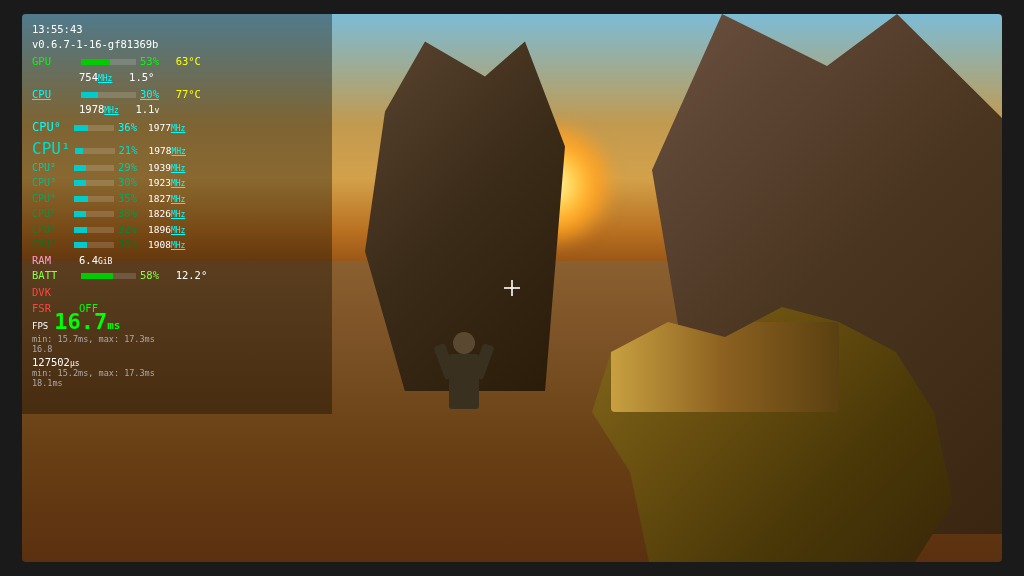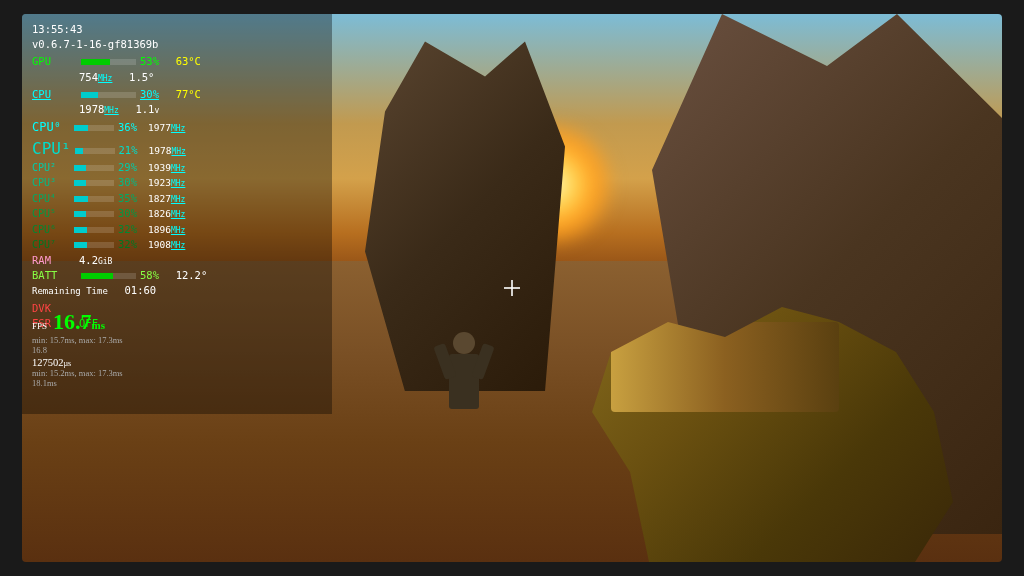--- a/index.html
+++ b/index.html
@@ -162,21 +162,20 @@
     .c-yellow { color: #ffff00; }
     .c-red { color: #ff4444; }
     .c-magenta { color: #ff88ff; }
     .c-pink { color: #ff99cc; }
     .c-lime { color: #88ff44; }
     .fps-section {
       position: absolute;
       top: 295px;
       left: 10px;
       font-size: 10.5px;
-      font-family: Liberation Serif, serif;
     }
     .fps-large {
       font-size: 22px;
       color: #00ff00;
       font-weight: bold;
     }
     .fps-small { font-size: 8.5px; color: #aaaaaa; }
     .crosshair {
       position: absolute;
       top: 50%;
@@ -356,39 +355,34 @@
     </span>
     <span style="color:#007722; min-width:28px">32%</span>
     <span class="c-white" style="font-size:9.5px">1908<span style="font-size:8px" class="c-cyan">MHz</span></span>
   </div>
       </div>
 
 
     <div class="hud-line">
       <span class="hud-label c-pink">RAM</span>
       <span class="c-white">
-        <span>4.2</span><span class="hud-unit">GiB</span>
+        <span>6.4</span><span class="hud-unit">GiB</span>
       </span>
     </div>
 
     <div class="hud-line">
       <span class="hud-label c-lime">BATT</span>
       <span class="bar-container">
         <div class="bar-fill bar-green" style="width:58%"></div>
       </span>
       <span class="c-lime">58%</span>
       &nbsp;&nbsp;
       <span class="c-white">12.2°</span>
     </div>
 
-    <div class="hud-line">
-      <span class="c-white" style="font-size:9px">Remaining Time</span>
-      &nbsp;&nbsp;
-      <span class="c-white">01:60</span>
-    </div>
     <div class="spacer"></div>
 
     <div class="hud-line">
       <span class="hud-label c-red">DVK</span>
     </div>
     <div class="hud-line">
       <span class="hud-label c-red">FSR</span>
       <span class="c-green">OFF</span>
     </div>
   </div>

